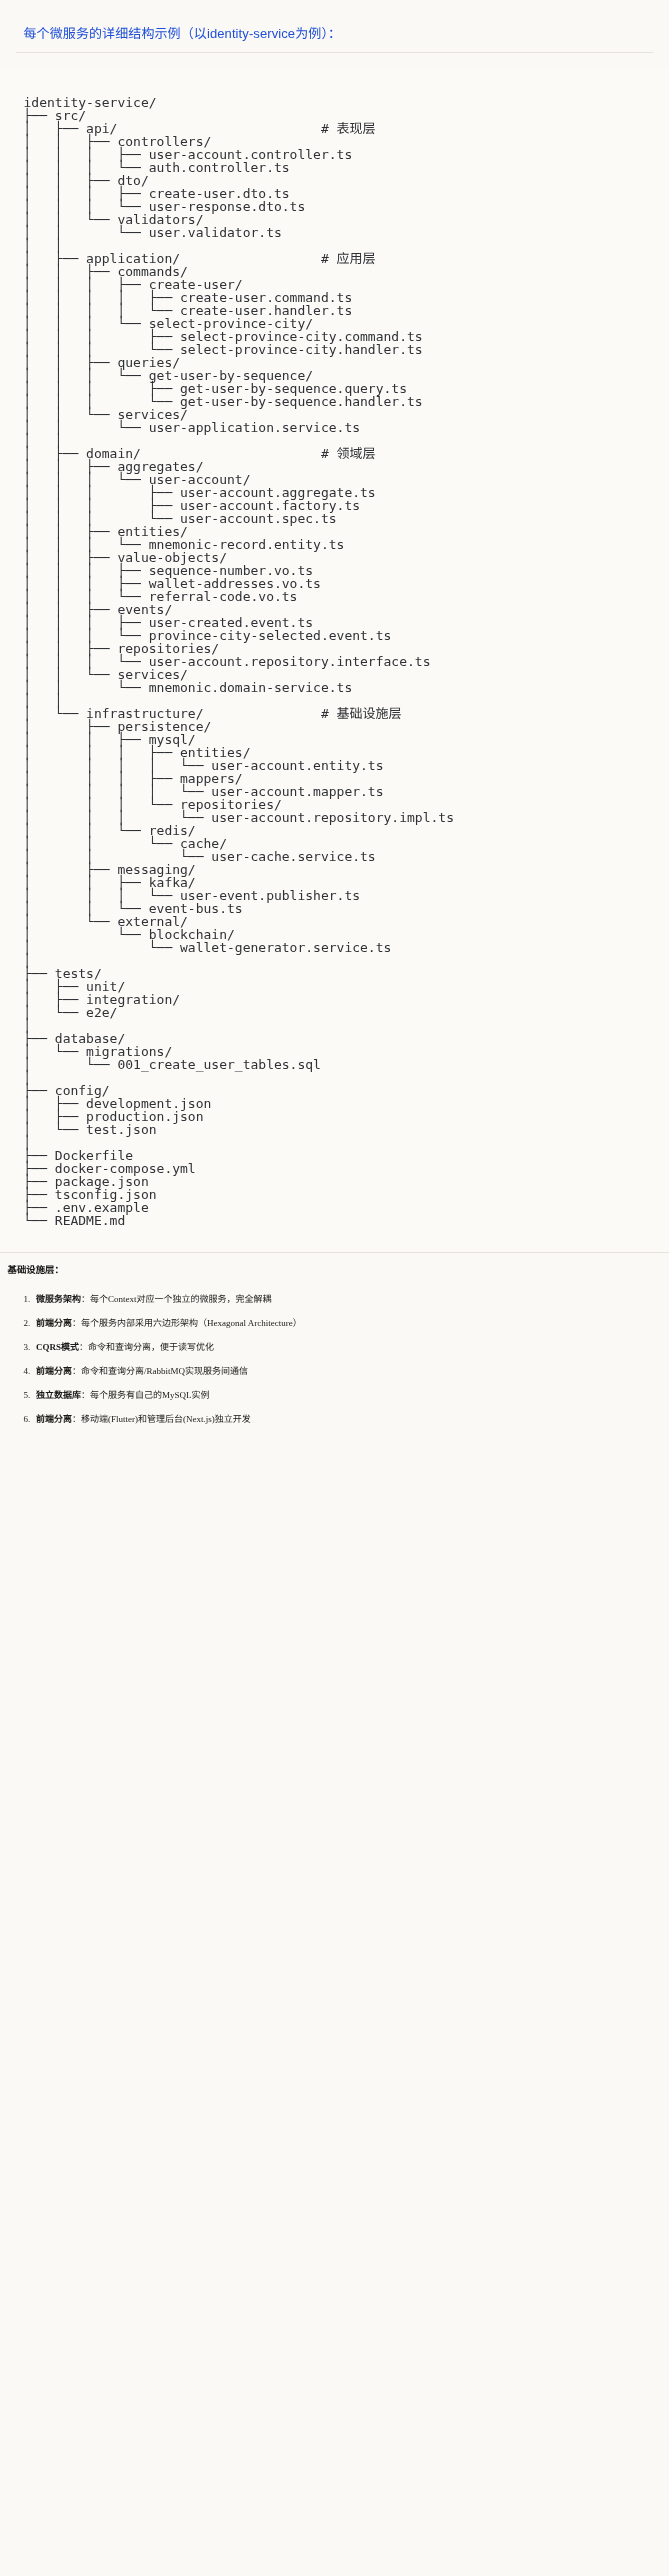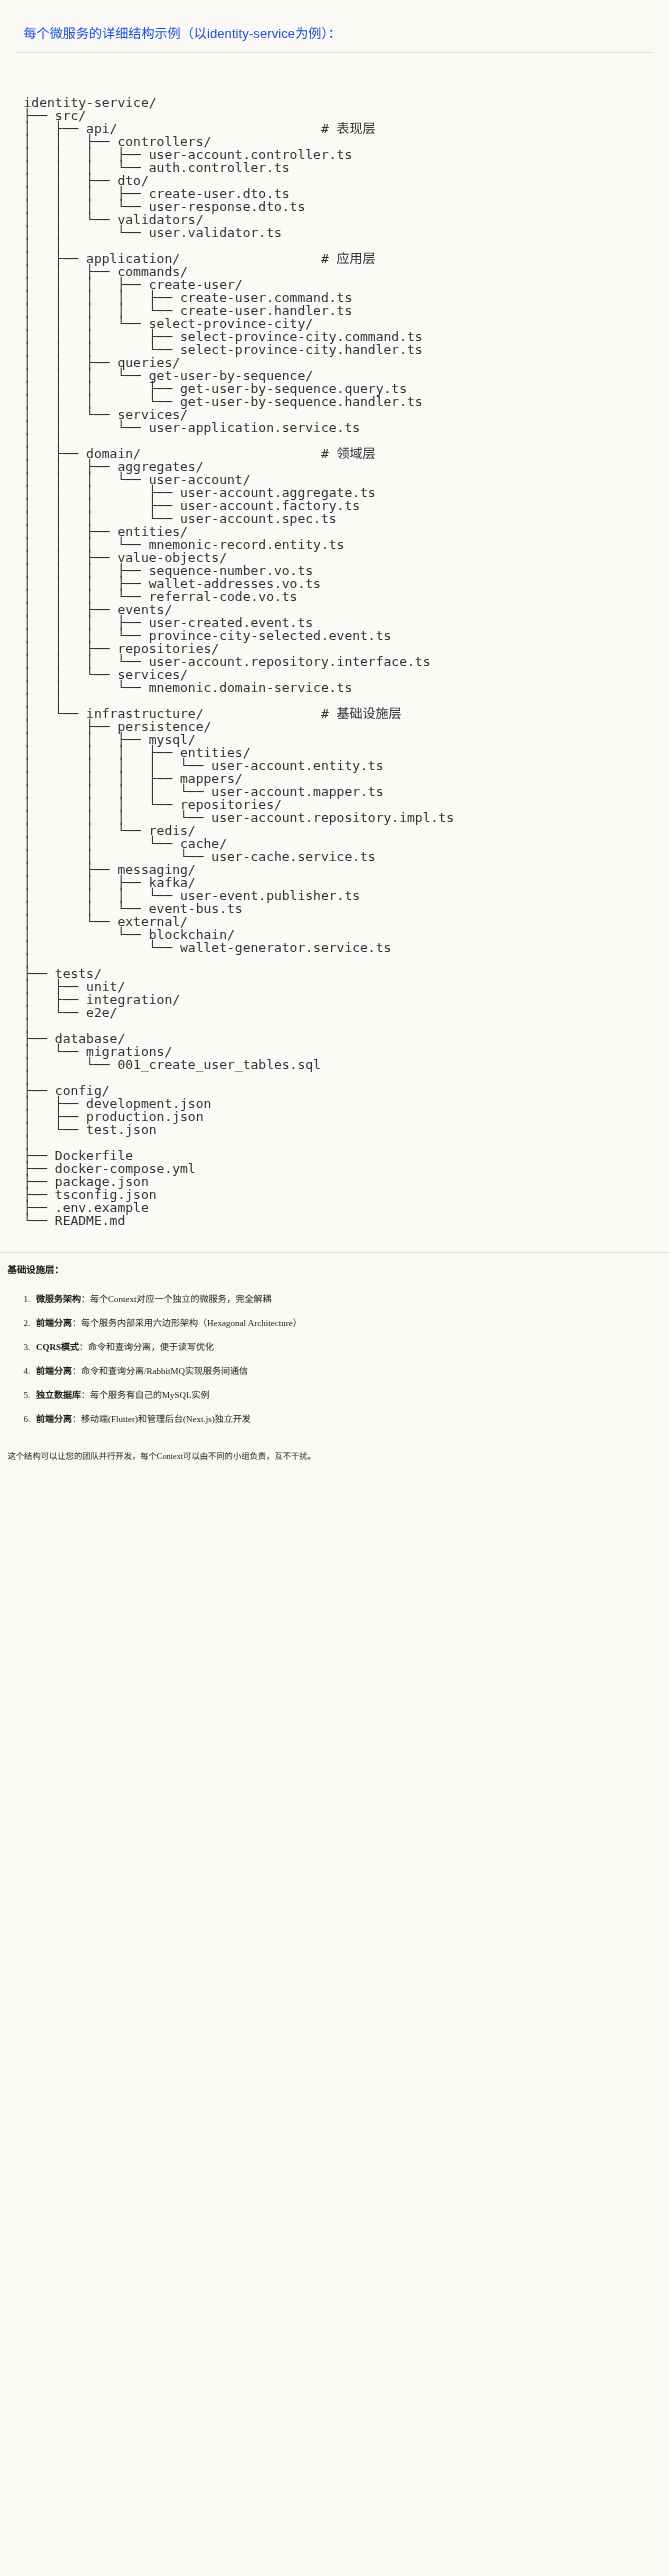--- a/index.html
+++ b/index.html
@@ -197,16 +197,15 @@
     <ol class="keypoints">
         <li><b>微服务架构</b><span>：</span><span>每个Context对应一个独立的微服务，完全解耦</span></li>
         <li><b>前端分离</b><span>：</span><span>每个服务内部采用六边形架构（Hexagonal Architecture）</span></li>
         <li><b>CQRS模式</b><span>：</span><span>命令和查询分离，便于读写优化</span></li>
         <li><b>前端分离</b><span>：</span><span>命令和查询分离/RabbitMQ实现服务间通信</span></li>
         <li><b>独立数据库</b><span>：</span><span>每个服务有自己的MySQL实例</span></li>
         <li><b>前端分离</b><span>：</span><span>移动端(Flutter)和管理后台(Next.js)独立开发</span></li>
       </ol>
   </div>
 
-  <div class="footer-note">这个结构可以让您的团队并行开发，每个Context可以由不同的小组负责，互不干扰。</div>
 
 </div>
 
 
 </body></html>

